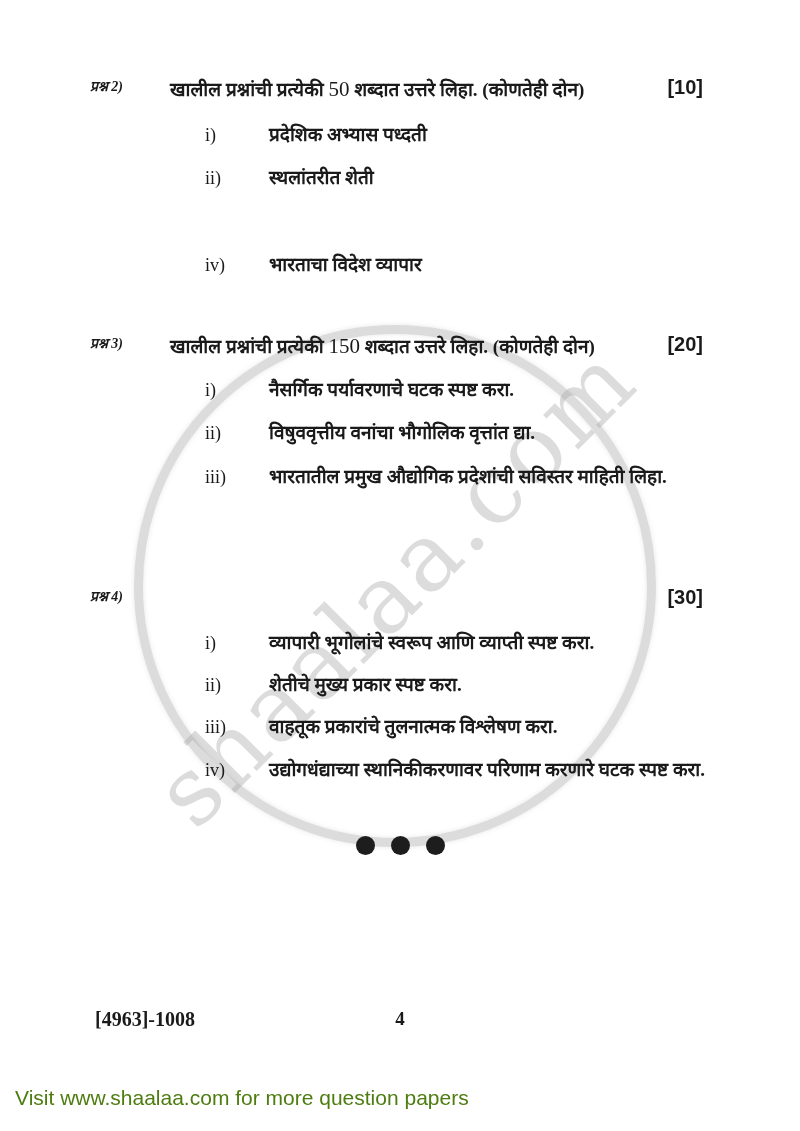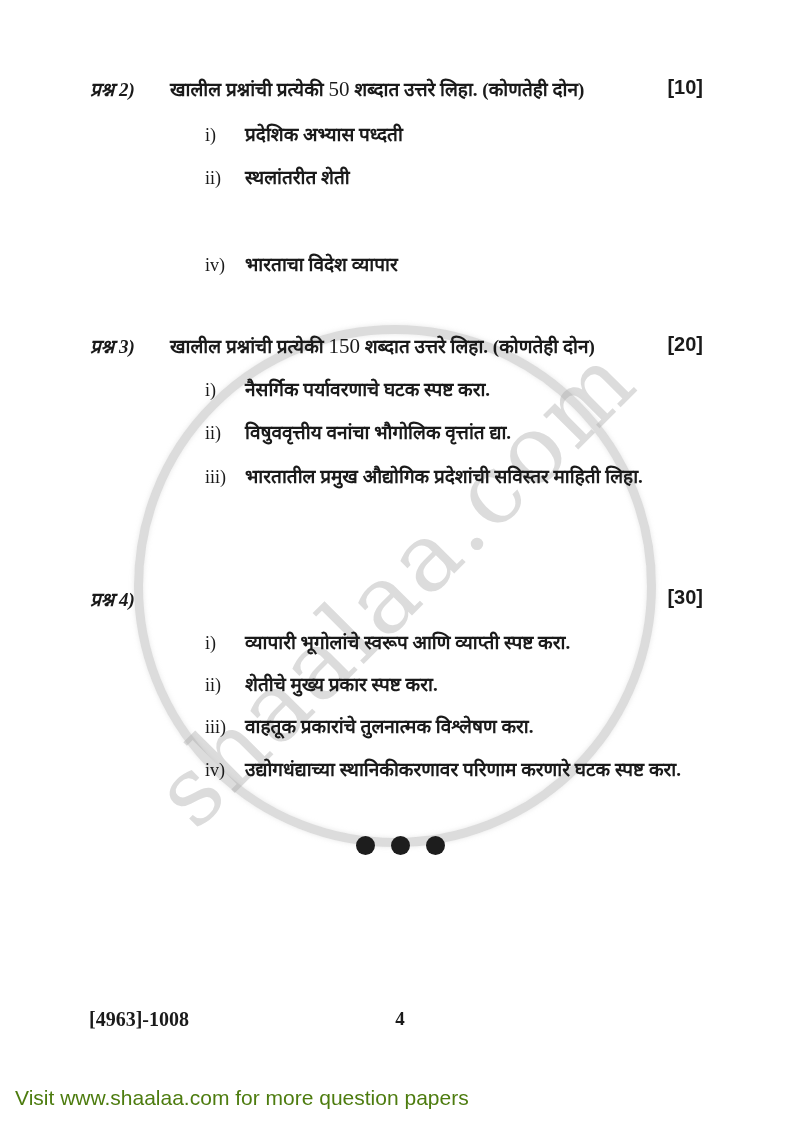--- a/index.html
+++ b/index.html
@@ -32,21 +32,21 @@
     letter-spacing: 3px;
     color: rgba(168,168,168,0.40);
     white-space: nowrap;
   }
 
   
   .qline { position: absolute; left: 0; width: 100%; height: 28px; }
   .qlabel {
     position: absolute; left: 90px; top: 0;
     font-style: italic; font-weight: 700;
-    font-size: 19px; white-space: nowrap;
+    font-size: 14px; white-space: nowrap;
   }
   .qtext {
     position: absolute; left: 170px; top: 0;
     font-weight: 600; font-size: 19px; white-space: nowrap;
   }
   .qnum-inline {
     font-family: "Liberation Serif", serif;
     font-weight: 400; font-size: 21px;
   }
   .qmarks {
@@ -54,32 +54,32 @@
     font-family: "Liberation Sans", sans-serif;
     font-weight: 700; font-size: 20px;
   }
 
   .item { position: absolute; left: 205px; white-space: nowrap; }
   .roman {
     display: inline-block; width: 40px;
     font-size: 18px; font-weight: 400;
     font-family: "Liberation Serif", serif;
   }
-  .itext { font-weight: 600; font-size: 19px; }
+  .itext { font-weight: 600; font-size: 19px; margin-left: 24px; }
 
   
   .dots {
     position: absolute; top: 836px; left: 0; width: 100%;
     display: flex; justify-content: center; gap: 16px;
   }
   .dot { width: 19px; height: 19px; border-radius: 50%; background: #1d1d1d; }
 
   
   .footer-code {
-    position: absolute; left: 89px; top: 1008px;
+    position: absolute; left: 95px; top: 1008px;
     font-weight: 700; font-size: 20px; white-space: nowrap;
   }
   .footer-page {
     position: absolute; left: 0; top: 1008px; width: 100%;
     text-align: center; font-weight: 700; font-size: 19px;
   }
   .bottom-note {
     position: absolute; left: 15px; top: 1086px;
     font-family: "Liberation Sans", "DejaVu Sans", sans-serif;
     font-size: 21px; color: #4d7c0f; white-space: nowrap;

